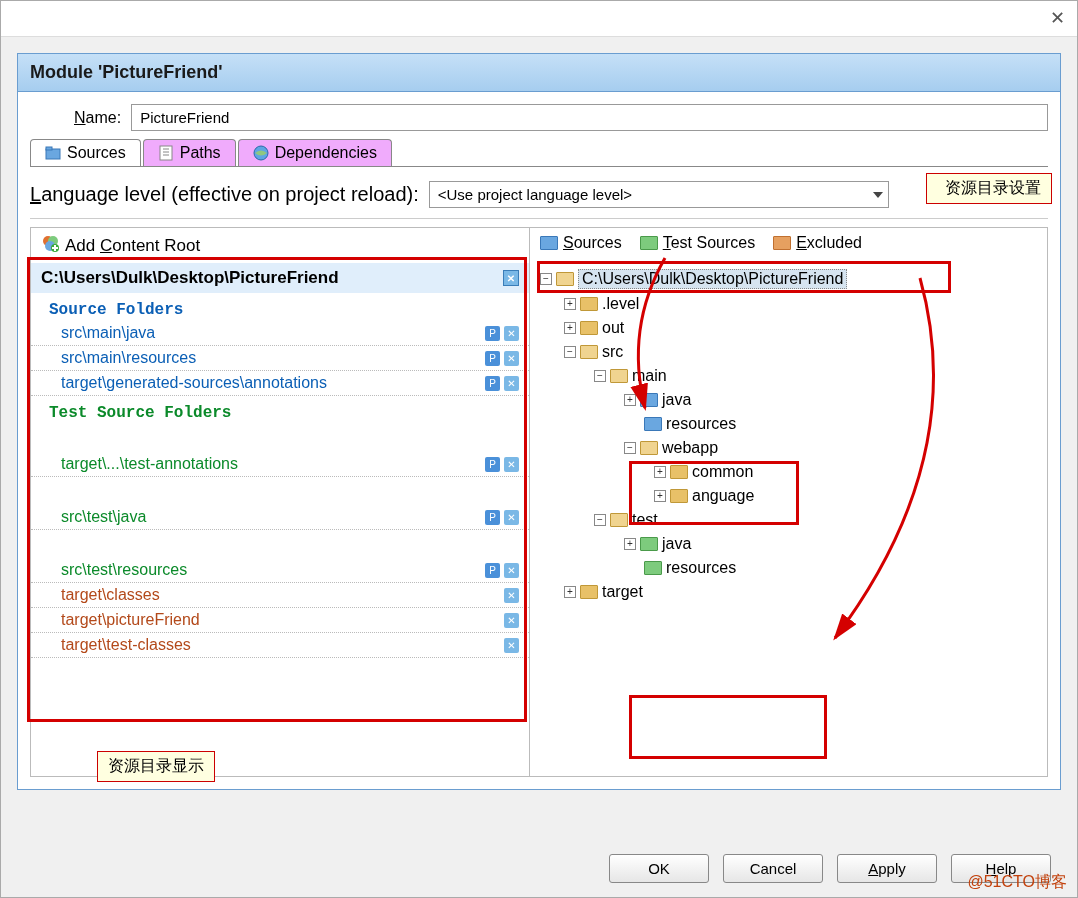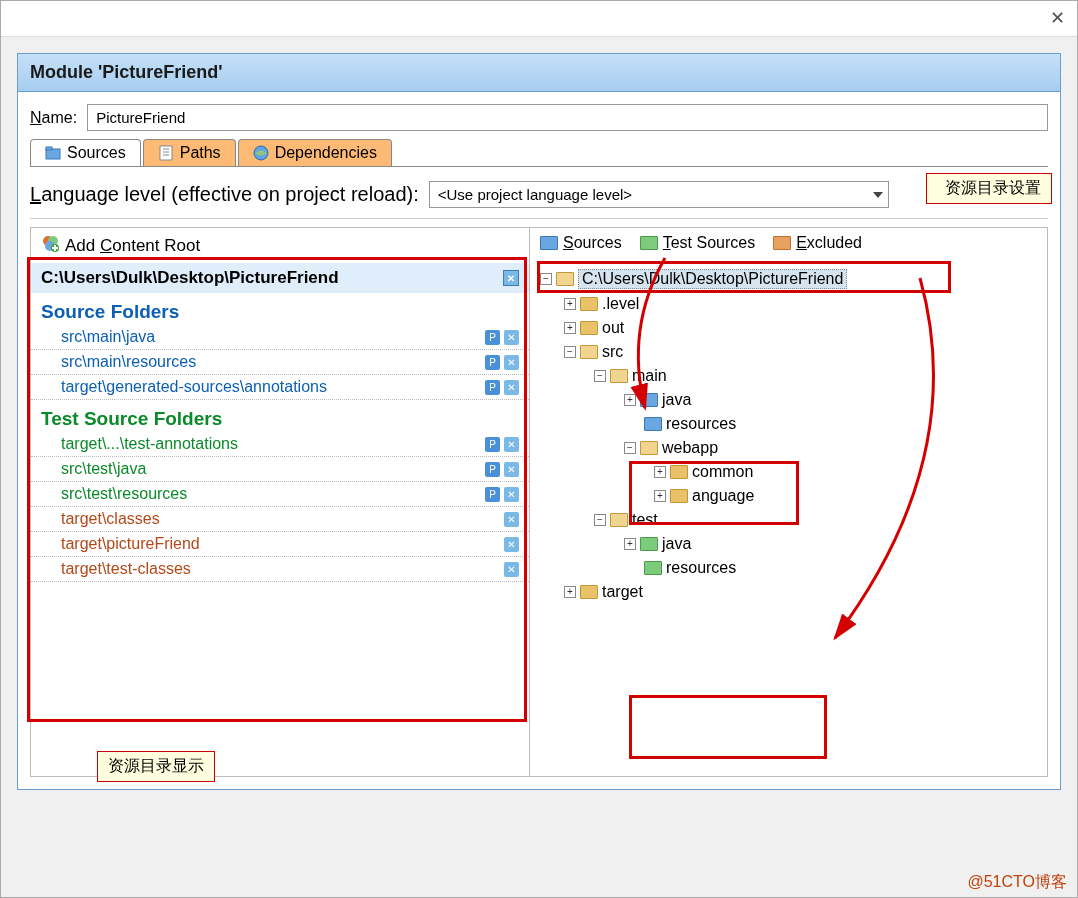--- a/index.html
+++ b/index.html
@@ -6,27 +6,27 @@
 body { margin: 0; background: #fff; width: 1078px; height: 898px; position: relative; overflow: hidden; }
 
 .window { position: absolute; top: 0; left: 0; right: 0; bottom: 0; background: #f0f0f0; border: 1px solid #aaa; }
 .titlebar { height: 36px; background: #fff; position: relative; border-bottom: 1px solid #ddd; }
 .close-x { position: absolute; right: 12px; top: 6px; font-size: 18px; color: #555; cursor: pointer; }
 
 .module-panel { margin: 16px; border: 1px solid #6a9dd0; background: #fff; }
 .module-header { background: linear-gradient(#c5e0f7, #a6cdef); padding: 8px 12px; font-size: 18px; font-weight: 600; color: #1a1a1a; border-bottom: 1px solid #6a9dd0; }
 .module-body { padding: 12px; }
 
-.name-row { display: flex; align-items: center; margin-bottom: 8px; gap: 10px; }
+.name-row { display: flex; align-items: center; margin-bottom: 8px; gap: 10px; margin-left: 44px; }
 .name-label { font-size: 16px; }
 .name-label u { text-decoration: underline; }
 .name-input { flex: 1; padding: 4px 8px; font-size: 15px; border: 1px solid #999; }
 
 .tabs-row { display: flex; align-items: flex-end; border-bottom: 1px solid #888; margin-bottom: 6px; position: relative; }
-.tab { padding: 4px 14px; font-size: 16px; border: 1px solid #888; border-bottom: none; background: #fdba74; margin-right: 2px; border-radius: 4px 4px 0 0; display: flex; align-items: center; gap: 6px; cursor: pointer; position: relative; }
+.tab { padding: 4px 14px; font-size: 16px; border: 1px solid #888; border-bottom: none; background: #f0abfc; margin-right: 2px; border-radius: 4px 4px 0 0; display: flex; align-items: center; gap: 6px; cursor: pointer; position: relative; }
 .tab.active { background: #fff; }
 .tab-hl { position: absolute; background: rgba(255,255,0,.65); border-radius: 50%/60%; z-index: -1; }
 .tab-icon { width: 16px; height: 16px; display: inline-block; }
 
 .lang-row { display: flex; align-items: center; gap: 10px; padding: 8px 0 10px; border-bottom: 1px solid #ccc; position: relative; }
 .lang-label { font-size: 20px; }
 .lang-select { flex: 0 0 460px; padding: 4px 8px; font-size: 15px; border: 1px solid #999; background: #fff; appearance: none; position: relative; }
 .lang-select-wrap { position: relative; flex: 0 0 460px; border-radius: 11px; }
 .lang-select-wrap::after { content: ""; position: absolute; right: 6px; top: 50%; transform: translateY(-50%); width: 0; height: 0; border-left: 5px solid transparent; border-right: 5px solid transparent; border-top: 6px solid #444; pointer-events: none; }
 .lang-select-wrap select { width: 100%; }
@@ -35,27 +35,27 @@
 .red-box { position: absolute; border: 3px solid #d40000; pointer-events: none; }
 
 .content-split { display: flex; gap: 0; margin-top: 8px; height: 550px; }
 .left-pane { width: 500px; border: 1px solid #bbb; background: #fff; padding: 0; overflow: hidden; position: relative; }
 .right-pane { flex: 1; border: 1px solid #bbb; border-left: none; background: #fff; position: relative; }
 
 .left-header { padding: 6px 10px; font-size: 17px; display: flex; align-items: center; gap: 6px; }
 .root-row { background: #e0eefb; padding: 5px 10px; font-size: 17px; font-weight: 600; display: flex; justify-content: space-between; align-items: center; }
 .del-btn { width: 16px; height: 16px; background: #7ab8e6; border: 1px solid #3a7db8; font-size: 10px; display: inline-flex; align-items: center; justify-content: center; color: #fff; cursor: pointer; }
 
-.section-title { padding: 8px 10px 2px; font-size: 19px; font-weight: 600; }
+.section-title { padding: 8px 18px 2px; font-size: 16px; font-weight: 600; font-family: Liberation Mono, monospace; }
 .section-title.src { color: #0b5fb5; }
 .section-title.test { color: #0b8a2a; }
 .section-title.excl { color: #b3491a; }
 .folder-line { padding: 3px 10px 3px 30px; font-size: 16px; border-bottom: 1px dotted #bbb; display: flex; justify-content: space-between; align-items: center; cursor: pointer; }
 .folder-line.src { color: #0b5fb5; }
-.folder-line.test { color: #0b8a2a; }
+.folder-line.test { color: #0b8a2a; margin-top: 28px; }
 .folder-line.excl { color: #b3491a; }
 .folder-actions { display: flex; gap: 4px; }
 .badge-p { width: 15px; height: 15px; background: #4a90d9; color: #fff; font-size: 10px; display: inline-flex; align-items: center; justify-content: center; border-radius: 2px; }
 .badge-x { width: 15px; height: 15px; background: #7ab8e6; color: #fff; font-size: 10px; display: inline-flex; align-items: center; justify-content: center; border-radius: 2px; }
 
 .mark-bar { display: flex; gap: 18px; padding: 6px 10px; font-size: 16px; align-items: center; }
 .mark-item { display: flex; align-items: center; gap: 5px; cursor: pointer; }
 .folder-icon { width: 18px; height: 14px; display: inline-block; border-radius: 1px; }
 .fi-blue { background: #6aa7e0; border: 1px solid #3a78b8; }
 .fi-green { background: #7dcb7d; border: 1px solid #4a9a4a; }
@@ -338,15 +338,21 @@
     </div>
   </div>
 
   <div class="red-box" style="left:26px; top:256px; width:500px; height:465px;"></div>
   <div class="red-box" style="left:536px; top:260px; width:414px; height:32px;"></div>
   <div class="red-box" style="left:628px; top:460px; width:170px; height:64px;"></div>
   <div class="red-box" style="left:628px; top:694px; width:198px; height:64px;"></div>
 
   <div class="red-callout" style="left:96px; top:750px;">资源目录显示</div>
 
+  <div class="dlg-buttons">
+    <div class="dlg-btn">OK</div>
+    <div class="dlg-btn">Cancel</div>
+    <div class="dlg-btn"><u>A</u>pply</div>
+    <div class="dlg-btn"><u>H</u>elp</div>
+  </div>
 
   <div class="watermark">@51CTO博客</div>
 </div>
 
 </body></html>

